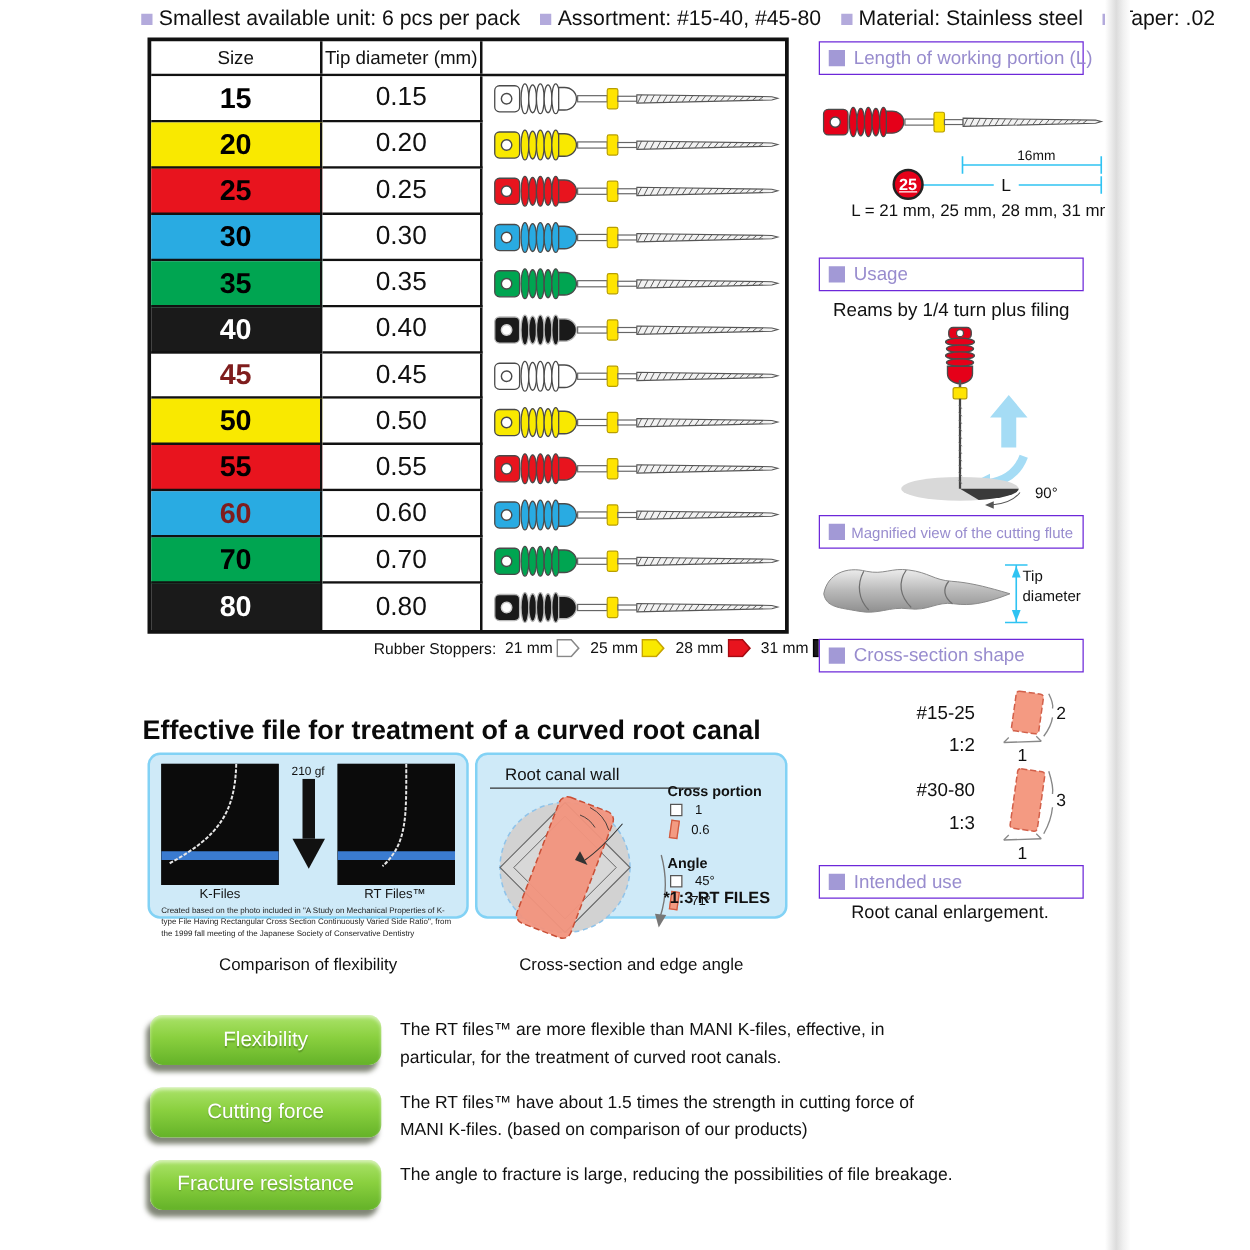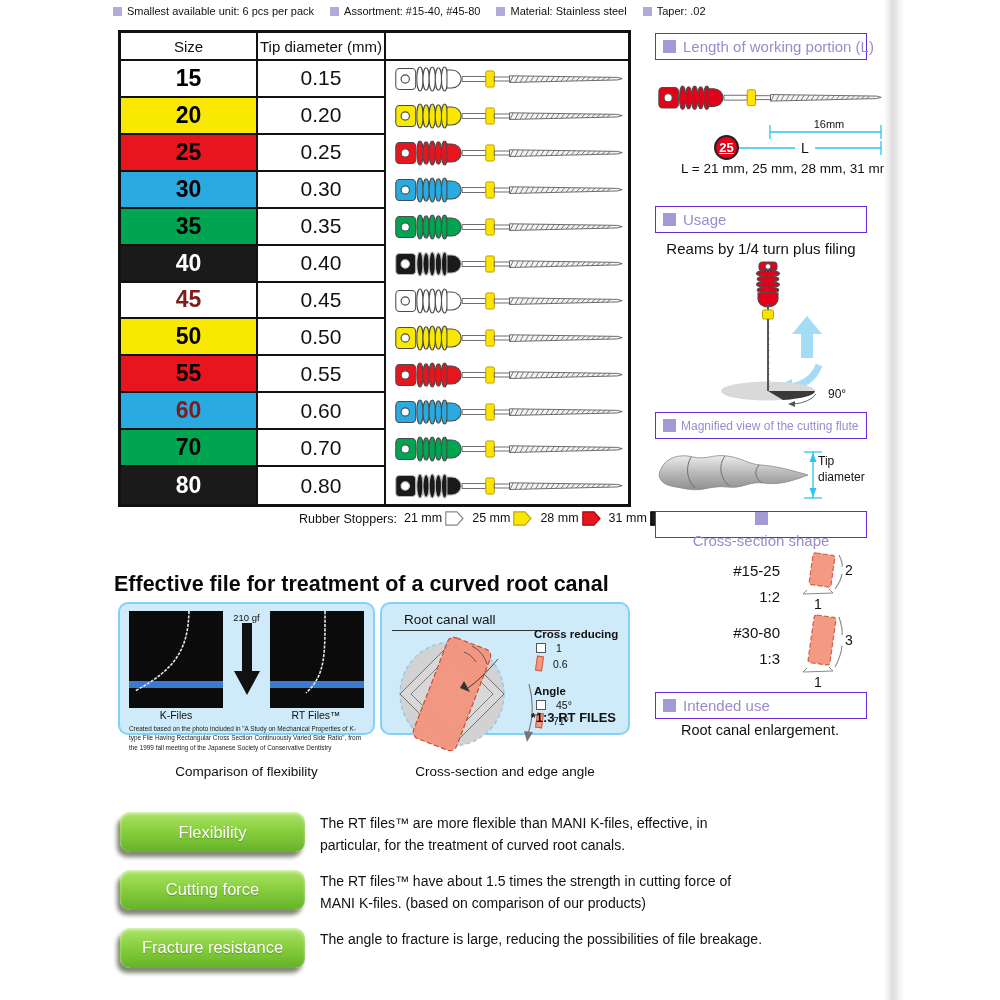--- a/index.html
+++ b/index.html
@@ -1,21 +1,21 @@
 <!DOCTYPE html>
 <html><head>
 <meta charset="utf-8">
 <style>
   html,body{margin:0;padding:0;background:#fff;}
   .page{position:relative;width:1000px;height:1000px;background:#fff;overflow:hidden;
         font-family:"Liberation Sans",sans-serif;color:#111;}
   .abs{position:absolute;}
 
   
-  .meta-bar{position:absolute;left:113px;top:5px;display:flex;gap:16px;align-items:center;font-size:11px;}
+  .meta-bar{position:absolute;left:113px;top:5px;display:flex;gap:16px;align-items:center;font-size:17px;}
   .meta-item{display:flex;align-items:center;gap:5px;}
   .meta-sq{width:9px;height:9px;background:#b3aadc;flex-shrink:0;}
 
   
   .spec-table{position:absolute;left:118px;top:30px;width:513px;height:477px;border:3px solid #111;
               box-sizing:border-box;display:flex;flex-direction:column;background:#fff;}
   .thead{display:flex;height:26px;border-bottom:2px solid #111;flex-shrink:0;}
   .th{display:flex;align-items:center;justify-content:center;font-size:15px;}
   .col-size{width:137px;border-right:2px solid #111;box-sizing:border-box;}
   .col-tip{width:128px;border-right:2px solid #111;box-sizing:border-box;text-align:center;}
@@ -772,21 +772,21 @@
         <line x1="149" y1="54" x2="167" y2="54" stroke="#2fc3f2" stroke-width="1.3"></line>
         <line x1="158" y1="8" x2="158" y2="54" stroke="#2fc3f2" stroke-width="1.3"></line>
         <polygon points="154.5,18 161.5,18 158,8.8" fill="#2fc3f2"></polygon>
         <polygon points="154.5,44 161.5,44 158,53.2" fill="#2fc3f2"></polygon>
       </svg></div>
   <div class="tipdia-label">
     <div>Tip</div>
     <div>diameter</div>
   </div>
 
-  <div class="rc-box" style="top:511px;flex-direction:column;">
+  <div class="rc-box" style="top:511px;">
     <span class="rc-sq"></span>
     <span>Cross-section shape</span>
   </div>
   <div class="cs-row" style="top:550px;" id="csRow0">
       <div class="cs-labels">
         <div>#15-25</div>
         <div>1:2</div>
       </div>
       <div class="cs-fig"><svg width="70" height="62" viewBox="0 0 70 62">
           <g transform="rotate(8 32 20)">
@@ -868,21 +868,21 @@
             <rect x="43" y="8" width="46" height="108" rx="7" fill="#f2937d" fill-opacity="0.95" stroke="#c94f36" stroke-width="1.2" stroke-dasharray="5 2.5"></rect>
           </g>
           <path d="M78,20 A24,24 0 0 1 90,30" stroke="#333" stroke-width="0.7" fill="none"></path>
           <path d="M86,14 A30,30 0 0 1 101,32" stroke="#333" stroke-width="0.7" fill="none"></path>
           <path d="M112,27 Q95,47 82,56" stroke="#333" stroke-width="0.9" fill="none"></path>
           <polygon points="78,49 84,60 74,56" fill="#333"></polygon>
           <path d="M143,52 Q150,78 142,102" stroke="#777" stroke-width="1.1" fill="none"></path>
           <polygon points="138,99 147,100 141,110" fill="#777"></polygon>
         </svg></div>
     <div class="legend">
-      <div class="legend-h">Cross reducing</div>
+      <div class="legend-h">Cross portion</div>
       <div class="leg-row">
           <span class="leg-sq"></span>
           <span>1</span>
         </div>
       <div class="leg-row">
           <span class="leg-bar"></span>
           <span>0.6</span>
         </div>
       <div class="leg-gap"></div>
       <div class="legend-h">Angle</div>

